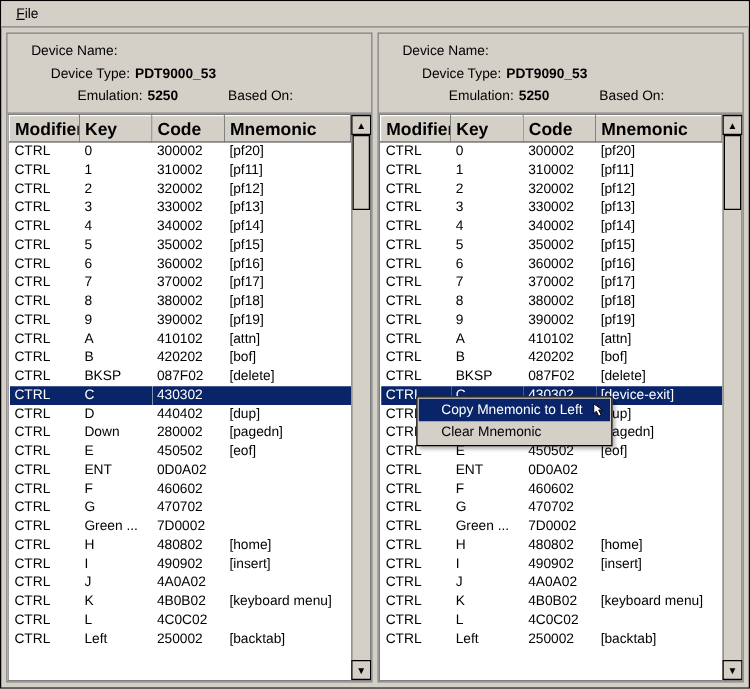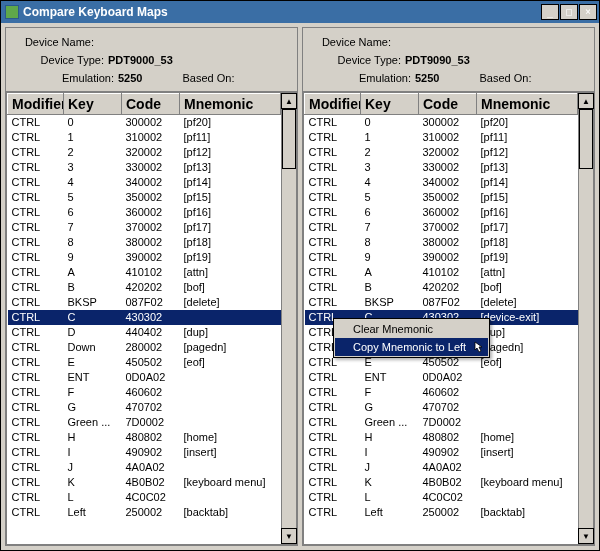--- a/index.html
+++ b/index.html
@@ -35,30 +35,24 @@
   .ctx-menu .item{padding:3px 22px 3px 18px;font-size:11px;white-space:nowrap;position:relative}
   .ctx-menu .item.hi{background:#0a246a;color:#fff}
   .ctx-menu .cursor{position:absolute;right:2px;top:3px;width:12px;height:12px}
   col.c1{width:56px} col.c2{width:58px} col.c3{width:58px} col.c4{width:auto}
 </style>
 </head>
 <body>
 
 <div class="window">
 
-  <div class="titlebar">
-    <div class="app-icon"></div>
-    <div class="title">Compare Keyboard Maps</div>
-    <div class="btns">
-      <div class="btn">_</div>
-      <div class="btn">□</div>
-      <div class="btn">×</div>
-    </div>
+
+  <div class="menubar">
+    <div class="menu"><u>F</u><span>ile</span></div>
   </div>
-
 
   <div class="content">
 
     <div class="panel">
       <div class="info">
         <div class="row">
           <span class="lbl" style="width:84px">Device Name:</span>
         </div>
         <div class="row">
           <span class="lbl" style="width:94px">Device Type:</span>
@@ -478,21 +472,21 @@
         <div class="vscroll">
           <div class="arrow">▲</div>
           <div class="track">
               <div class="thumb"></div>
             </div>
           <div class="arrow">▼</div>
         </div>
       </div>
 
       <div class="ctx-menu" id="ctx-menu" style="left:30px;top:290px">
-      <div class="item">Clear Mnemonic</div>
-          <div class="item hi">Copy Mnemonic to Left<span class="cursor"><svg width="12" height="12" viewBox="0 0 12 12">
+      <div class="item hi">Copy Mnemonic to Left<span class="cursor"><svg width="12" height="12" viewBox="0 0 12 12">
                 <path d="M1 1 L1 9 L3 7 L5 11 L7 10 L5 6 L8 6 Z" fill="#fff" stroke="#000" stroke-width="0.8"></path>
               </svg></span></div>
+          <div class="item">Clear Mnemonic</div>
         </div>
     </div>
 
   </div>
 </div>
 
 </body></html>

